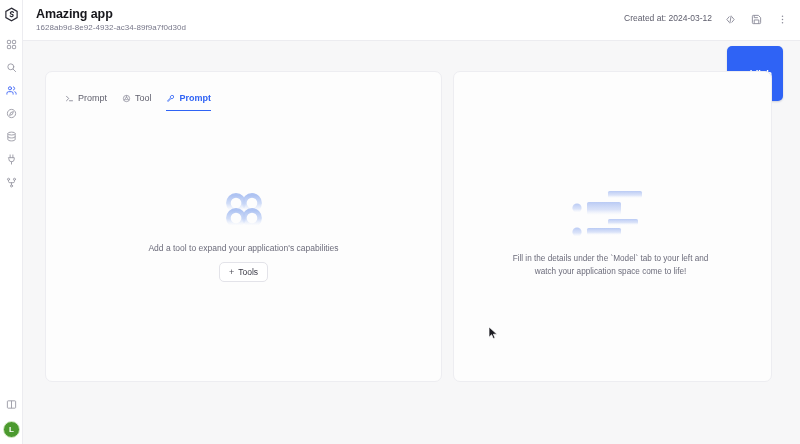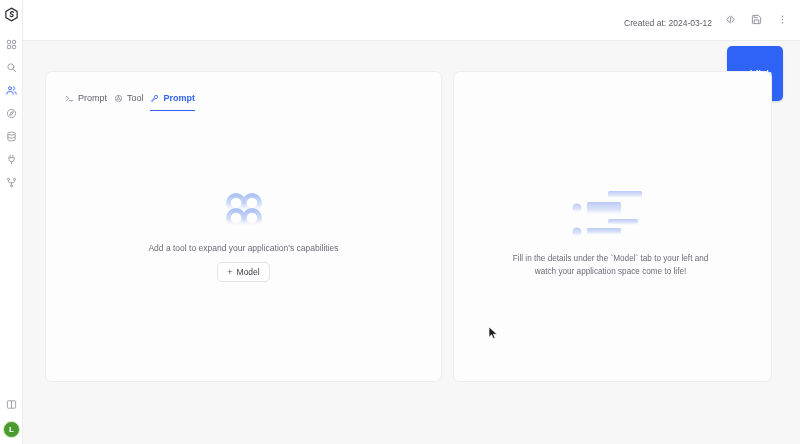--- a/index.html
+++ b/index.html
@@ -39,21 +39,21 @@
 
   
   .topbar {
     position: absolute; left: 23px; top: 0; width: 777px; height: 41px;
     background: #ffffff; border-bottom: 1px solid #ececf0;
     display: flex; align-items: center;
   }
   .title-wrap { margin-left: 13px; }
   .app-title { font-size: 12.5px; font-weight: 700; color: #17171c; line-height: 14px; letter-spacing: -0.1px; }
   .app-id { font-size: 8px; color: #78788a; line-height: 12px; margin-top: 1px; letter-spacing: 0.05px; }
-  .topbar-right { margin-left: auto; display: flex; align-items: flex-end; gap: 11px; margin-right: 10px; }
+  .topbar-right { margin-left: auto; display: flex; align-items: flex-start; gap: 11px; margin-right: 10px; }
   .created-at { font-size: 8.5px; color: #5c5c6b; }
   .icon-btn { width: 15px; height: 15px; display: flex; align-items: center;
               justify-content: center; color: #8a8a98; cursor: pointer; border-radius: 3px; }
 
   
   .publish {
     position: absolute; right: 17px; top: 46px;
     background: #2f63f5; color: #fff;
     font-size: 9.5px; font-weight: 600;
     padding: 22px 11px; border-radius: 5px; border: none;
@@ -63,21 +63,21 @@
 
   
   .panel {
     position: absolute; background: #fdfdfd;
     border: 1px solid #ededf1; border-radius: 7px;
   }
   .panel-left  { left: 45px;  top: 71px; width: 397px; height: 311px; }
   .panel-right { left: 453px; top: 71px; width: 319px; height: 311px; }
 
   
-  .tabs { display: flex; align-items: center; gap: 6px; padding: 20px 0 0 18px; }
+  .tabs { display: flex; align-items: center; gap: 14px; padding: 20px 0 0 18px; }
   .tab { display: flex; align-items: center; gap: 4px; font-size: 9px; color: #62626f;
          padding-bottom: 7px; cursor: pointer; border-bottom: 1.6px solid transparent;
          position: relative; top: 1px; }
   .tab .tico { width: 10px; height: 10px; display: flex; align-items: center; justify-content: center; color: #8a8a98; }
   .tab.active { color: #2f63f5; font-weight: 600; border-bottom-color: #2f63f5; }
   .tab.active .tico { color: #2f63f5; }
 
   
   .empty-left {
     position: absolute; left: 0; right: 0; top: 118px;
@@ -203,20 +203,24 @@
             <rect x="3" y="4" width="18" height="16" rx="1.6"></rect>
               <line x1="12" y1="4" x2="12" y2="20"></line>
           </svg>
         </span>
       </div>
       <div class="avatar">L</div>
     </div>
   </div>
 
   <div class="topbar">
+    <div class="title-wrap">
+      <div class="app-title">Amazing app</div>
+      <div class="app-id">1628ab9d-8e92-4932-ac34-89f9a7f0d30d</div>
+    </div>
 
     <div class="topbar-right">
       <div class="created-at">Created at: 2024-03-12</div>
 
       <div class="icon-btn">
         <span>
           <svg width="11" height="11" viewBox="0 0 24 24" fill="none" stroke="currentColor" stroke-width="2" stroke-linecap="round" stroke-linejoin="round">
             <polyline points="9,6 4,12 9,18"></polyline>
               <polyline points="15,6 20,12 15,18"></polyline>
               <line x1="13.2" y1="4.5" x2="10.8" y2="19.5"></line>
@@ -300,21 +304,21 @@
             <circle cx="13" cy="13" r="7.6"></circle>
             <circle cx="29" cy="13" r="7.6"></circle>
             <circle cx="13" cy="28" r="7.6"></circle>
             <circle cx="29" cy="28" r="7.6"></circle>
           </g>
         </svg>
       </div>
       <div class="empty-text">Add a tool to expand your application's capabilities</div>
       <button class="tool-btn">
         <span class="plus">+</span>
-        <span>Model</span>
+        <span>Tools</span>
       </button>
     </div>
   </div>
 
   <div class="panel panel-right">
 
     <div class="empty-right">
       <div class="chat-skel">
         <svg width="86" height="52" viewBox="0 0 86 52" fill="none">
           <defs>

